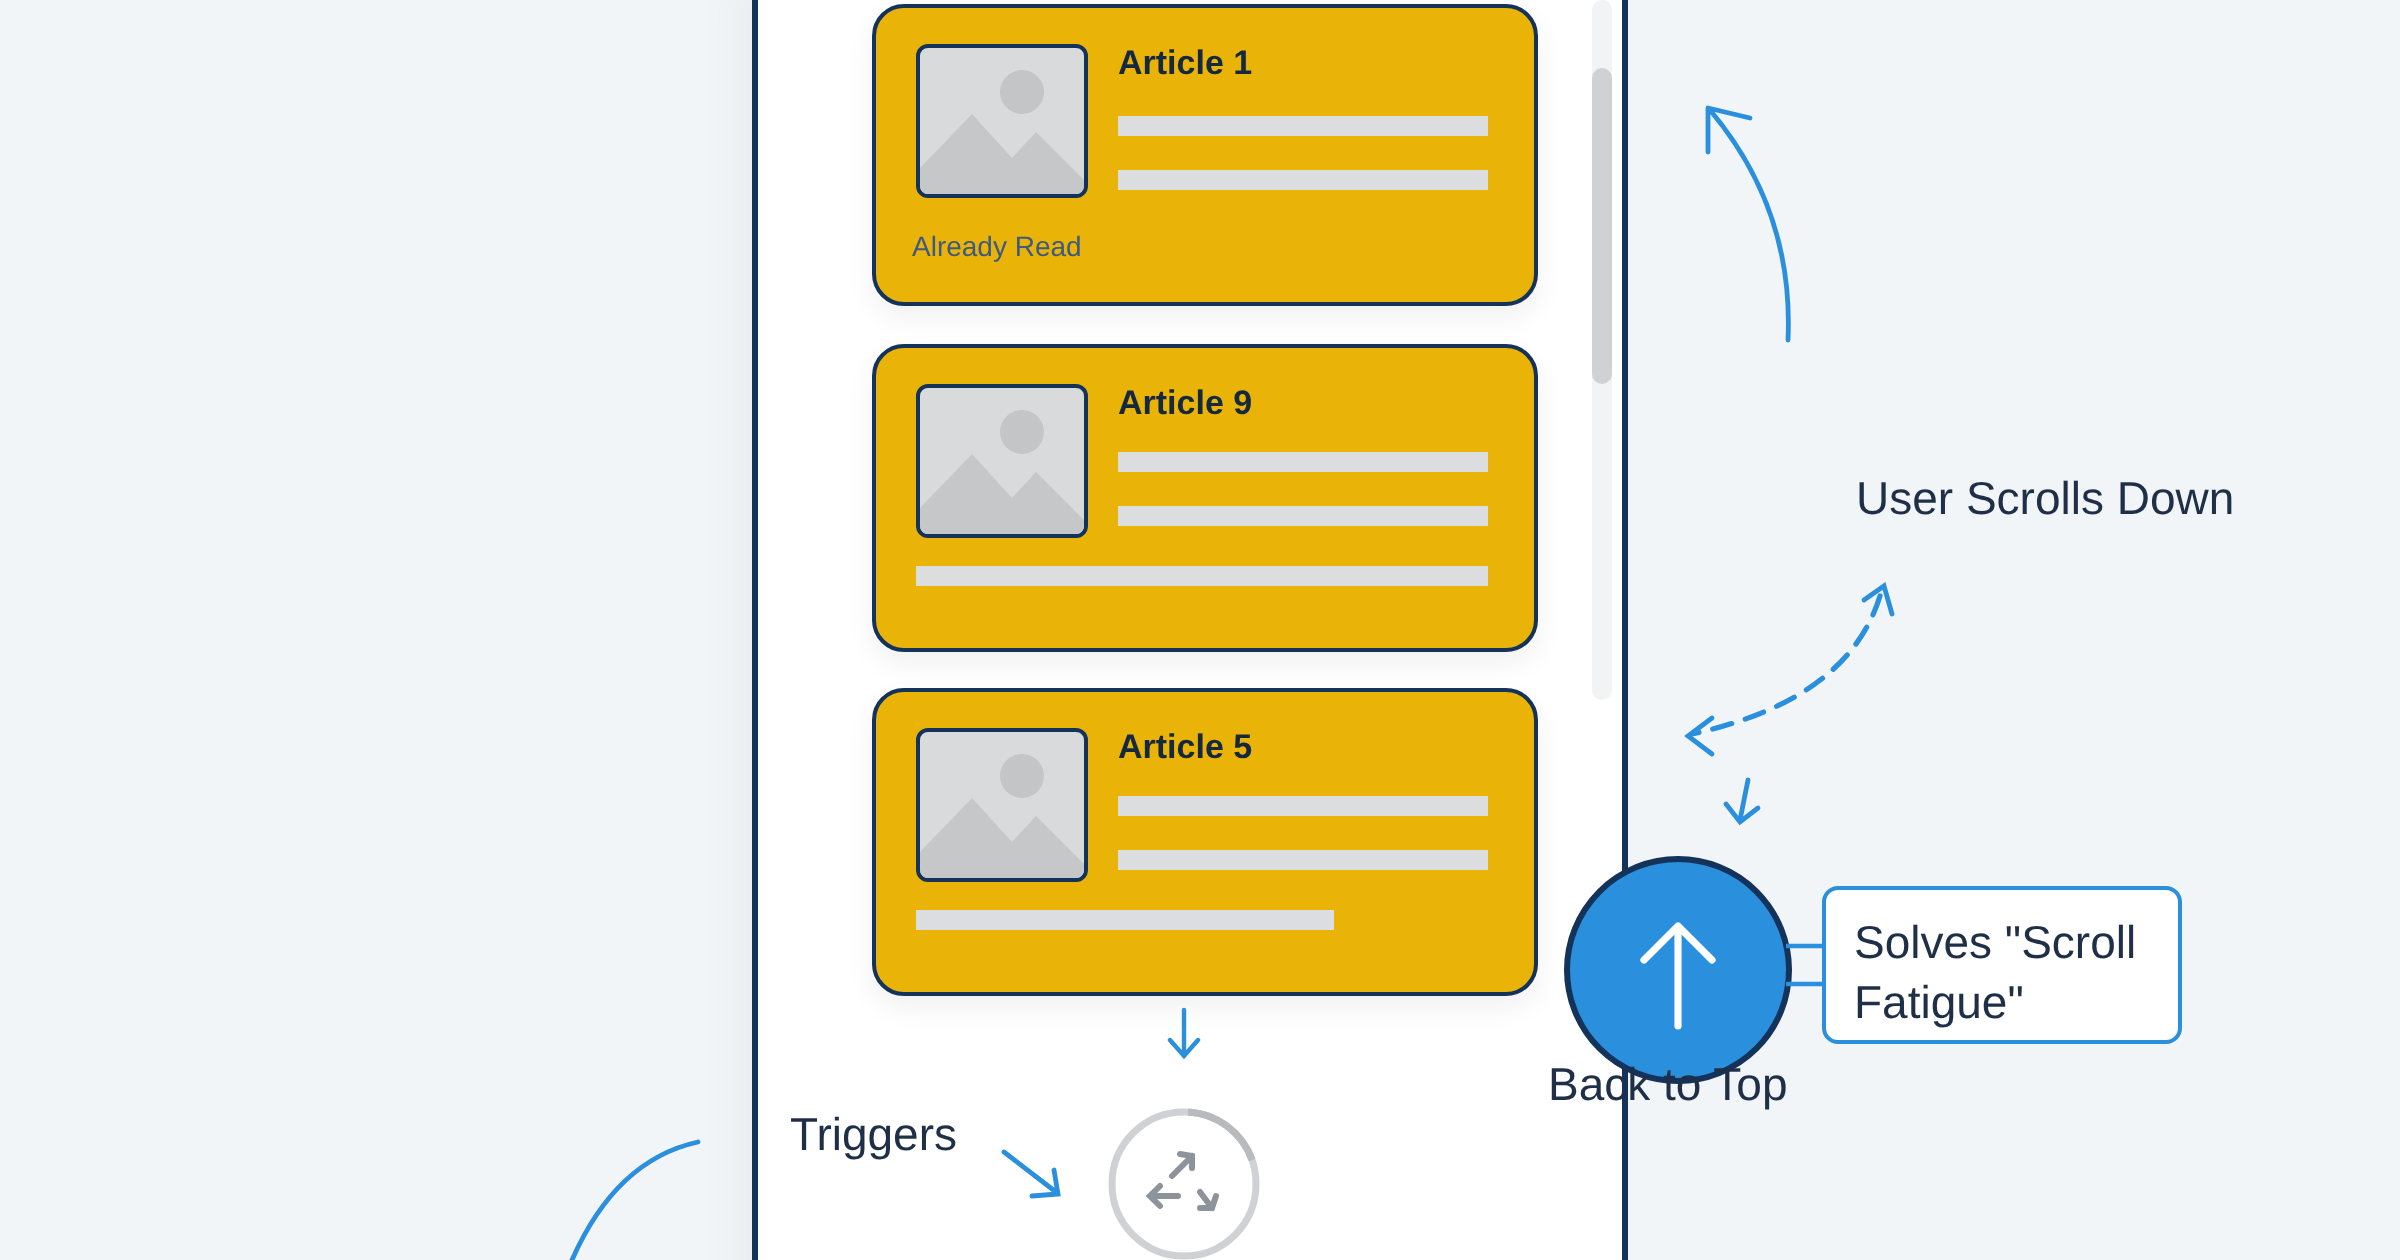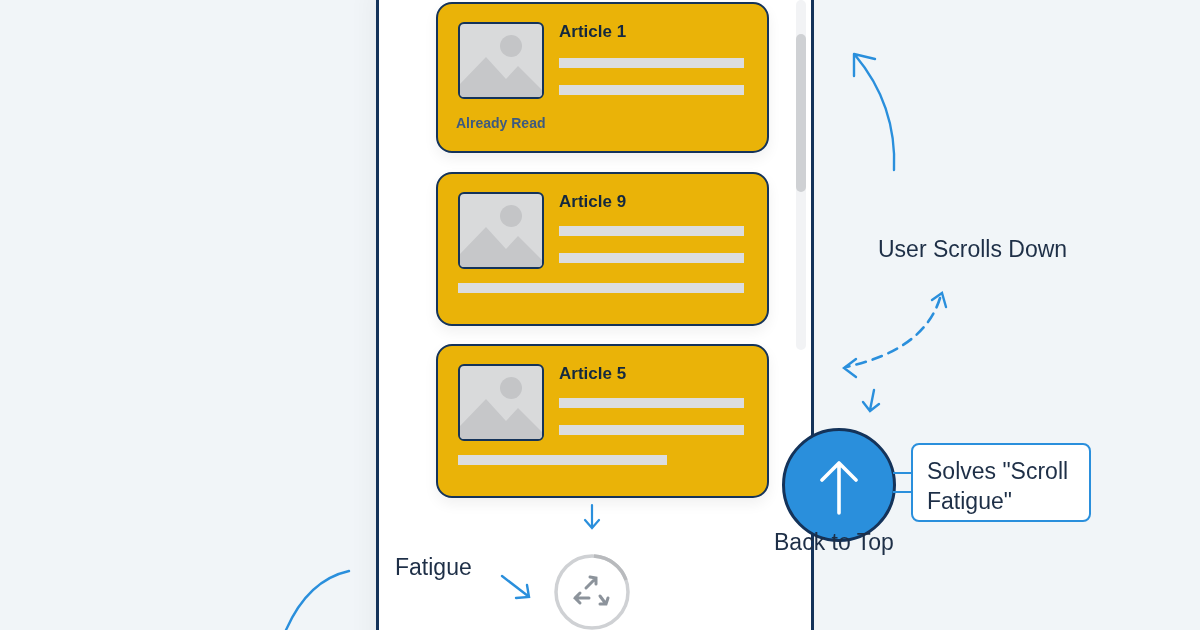--- a/index.html
+++ b/index.html
@@ -4,21 +4,21 @@
 <style>
   html,body{margin:0;padding:0;}
   body{width:1200px;height:630px;overflow:hidden;background:#f1f5f8;font-family:"Liberation Sans",sans-serif;position:relative;}
   .phone{position:absolute;left:376px;top:-10px;width:432px;height:660px;background:#fff;border:3px solid #14335a;border-top:none;box-shadow:-10px 0 20px rgba(0,0,0,0.03);}
   .scroll-track{position:absolute;left:796px;top:0;width:10px;height:350px;background:#f2f3f5;border-radius:5px;}
   .scroll-thumb{position:absolute;left:796px;top:34px;width:10px;height:158px;background:#cfd1d4;border-radius:5px;}
   .card{position:absolute;left:424px;width:329px;background:#eab308;border:2.5px solid #14335a;border-radius:16px;box-shadow:0 6px 14px rgba(0,0,0,0.06);margin-left:12px;}
   .thumb{position:absolute;left:20px;top:18px;width:82px;height:73px;background:#d9dadb;border:2.5px solid #14335a;border-radius:6px;overflow:hidden;}
   .card-title{position:absolute;left:121px;top:18px;font-size:17px;font-weight:bold;color:#14283f;}
   .line{position:absolute;height:10px;background:#dcdddf;}
-  .already{position:absolute;left:18px;top:111px;font-size:14px;color:#3d5a80;font-weight:bold;}
+  .already{position:absolute;left:18px;top:111px;font-size:14px;color:#3d5a80;}
   .label{position:absolute;color:#1e2f47;font-size:23px;}
   .fab{position:absolute;left:782px;top:428px;width:114px;height:114px;border-radius:50%;background:#2a8fdc;border:3px solid #14335a;box-sizing:border-box;}
   .callout{position:absolute;left:911px;top:443px;width:180px;height:79px;border:2.5px solid #2a8fdc;border-radius:8px;background:#fff;box-sizing:border-box;padding:11px 14px;font-size:23px;line-height:30px;color:#1e2f47;}
   svg{position:absolute;overflow:visible;}
 </style>
 </head>
 <body>
 
 <div class="phone"></div>
 <div class="scroll-track"></div>
@@ -68,34 +68,34 @@
 </svg>
 
 <svg width="80" height="80" style="left:552px;top:552px;">
   <circle cx="40" cy="40" r="36" fill="none" stroke="#cfd1d4" stroke-width="3.5"></circle>
   <path d="M42 4 A36 36 0 0 1 74 28" fill="none" stroke="#b8babd" stroke-width="3.5"></path>
   <path d="M34 36 L44 26 M38 25 L44 26 L44 32" fill="none" stroke="#8c939b" stroke-width="3" stroke-linecap="round"></path>
   <path d="M37 46 L23 46 M28 41 L23 46 L28 51" fill="none" stroke="#8c939b" stroke-width="3" stroke-linecap="round"></path>
   <path d="M48 44 L54 52 M48 52 L54 52 L56 46" fill="none" stroke="#8c939b" stroke-width="3" stroke-linecap="round"></path>
 </svg>
 
-<div class="label" style="left:395px;top:554px;font-size:23px;">Fatigue</div>
+<div class="label" style="left:395px;top:554px;font-size:23px;">Triggers</div>
 <svg width="40" height="30" style="left:500px;top:574px;">
   <path d="M2 2 L28 22 M16 24 L29 23 L27 11" fill="none" stroke="#2a8fdc" stroke-width="2.4" stroke-linecap="round"></path>
 </svg>
 
 <svg width="90" height="70" style="left:268px;top:568px;">
   <path d="M81 3 Q40 12 18 62" fill="none" stroke="#2a8fdc" stroke-width="2.4" stroke-linecap="round"></path>
 </svg>
 
 <svg width="70" height="150" style="left:845px;top:50px;">
   <path d="M49 120 Q52 55 10 5 M9 26 L9 4 L30 9" fill="none" stroke="#2a8fdc" stroke-width="2.4" stroke-linecap="round" stroke-linejoin="round"></path>
 </svg>
 
-<div class="label" style="left:878px;top:236px;">User Scrolls Down</div>
+<div class="label" style="left:928px;top:236px;">User Scrolls Down</div>
 
 <svg width="130" height="130" style="left:836px;top:290px;">
   <path d="M104 8 Q88 60 10 77" fill="none" stroke="#2a8fdc" stroke-width="2.6" stroke-dasharray="10 7" stroke-linecap="round"></path>
   <path d="M96 10 L106 3 L110 17" fill="none" stroke="#2a8fdc" stroke-width="2.4" stroke-linecap="round"></path>
   <path d="M20 69 L8 78 L20 87" fill="none" stroke="#2a8fdc" stroke-width="2.4" stroke-linecap="round"></path>
   <path d="M38 100 L34 120 M27 112 L34 121 L43 114" fill="none" stroke="#2a8fdc" stroke-width="2.4" stroke-linecap="round"></path>
 </svg>
 
 <div class="fab">
   <svg width="114" height="114" style="left:-3px;top:-3px;">

